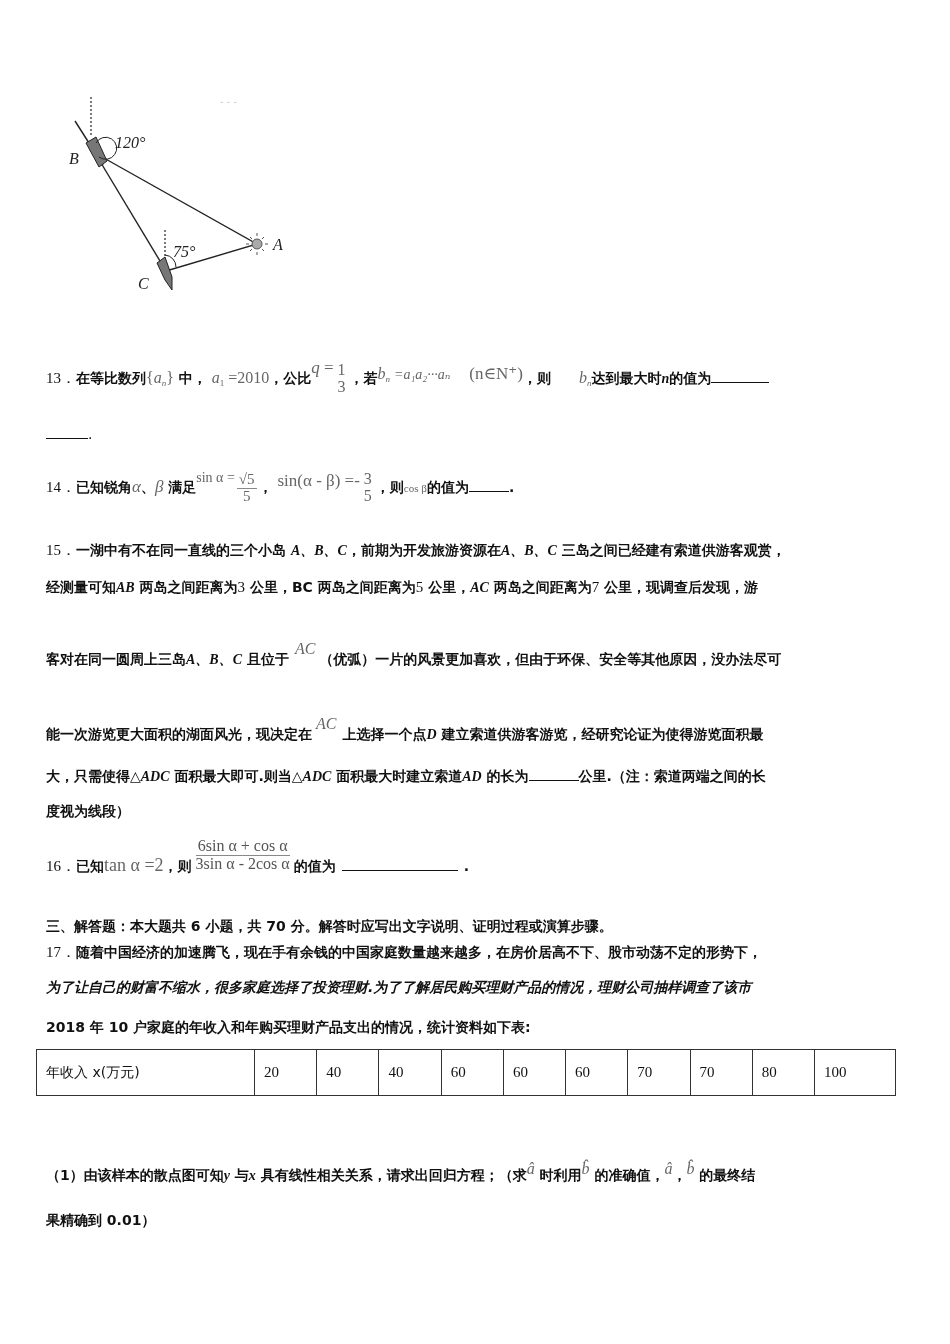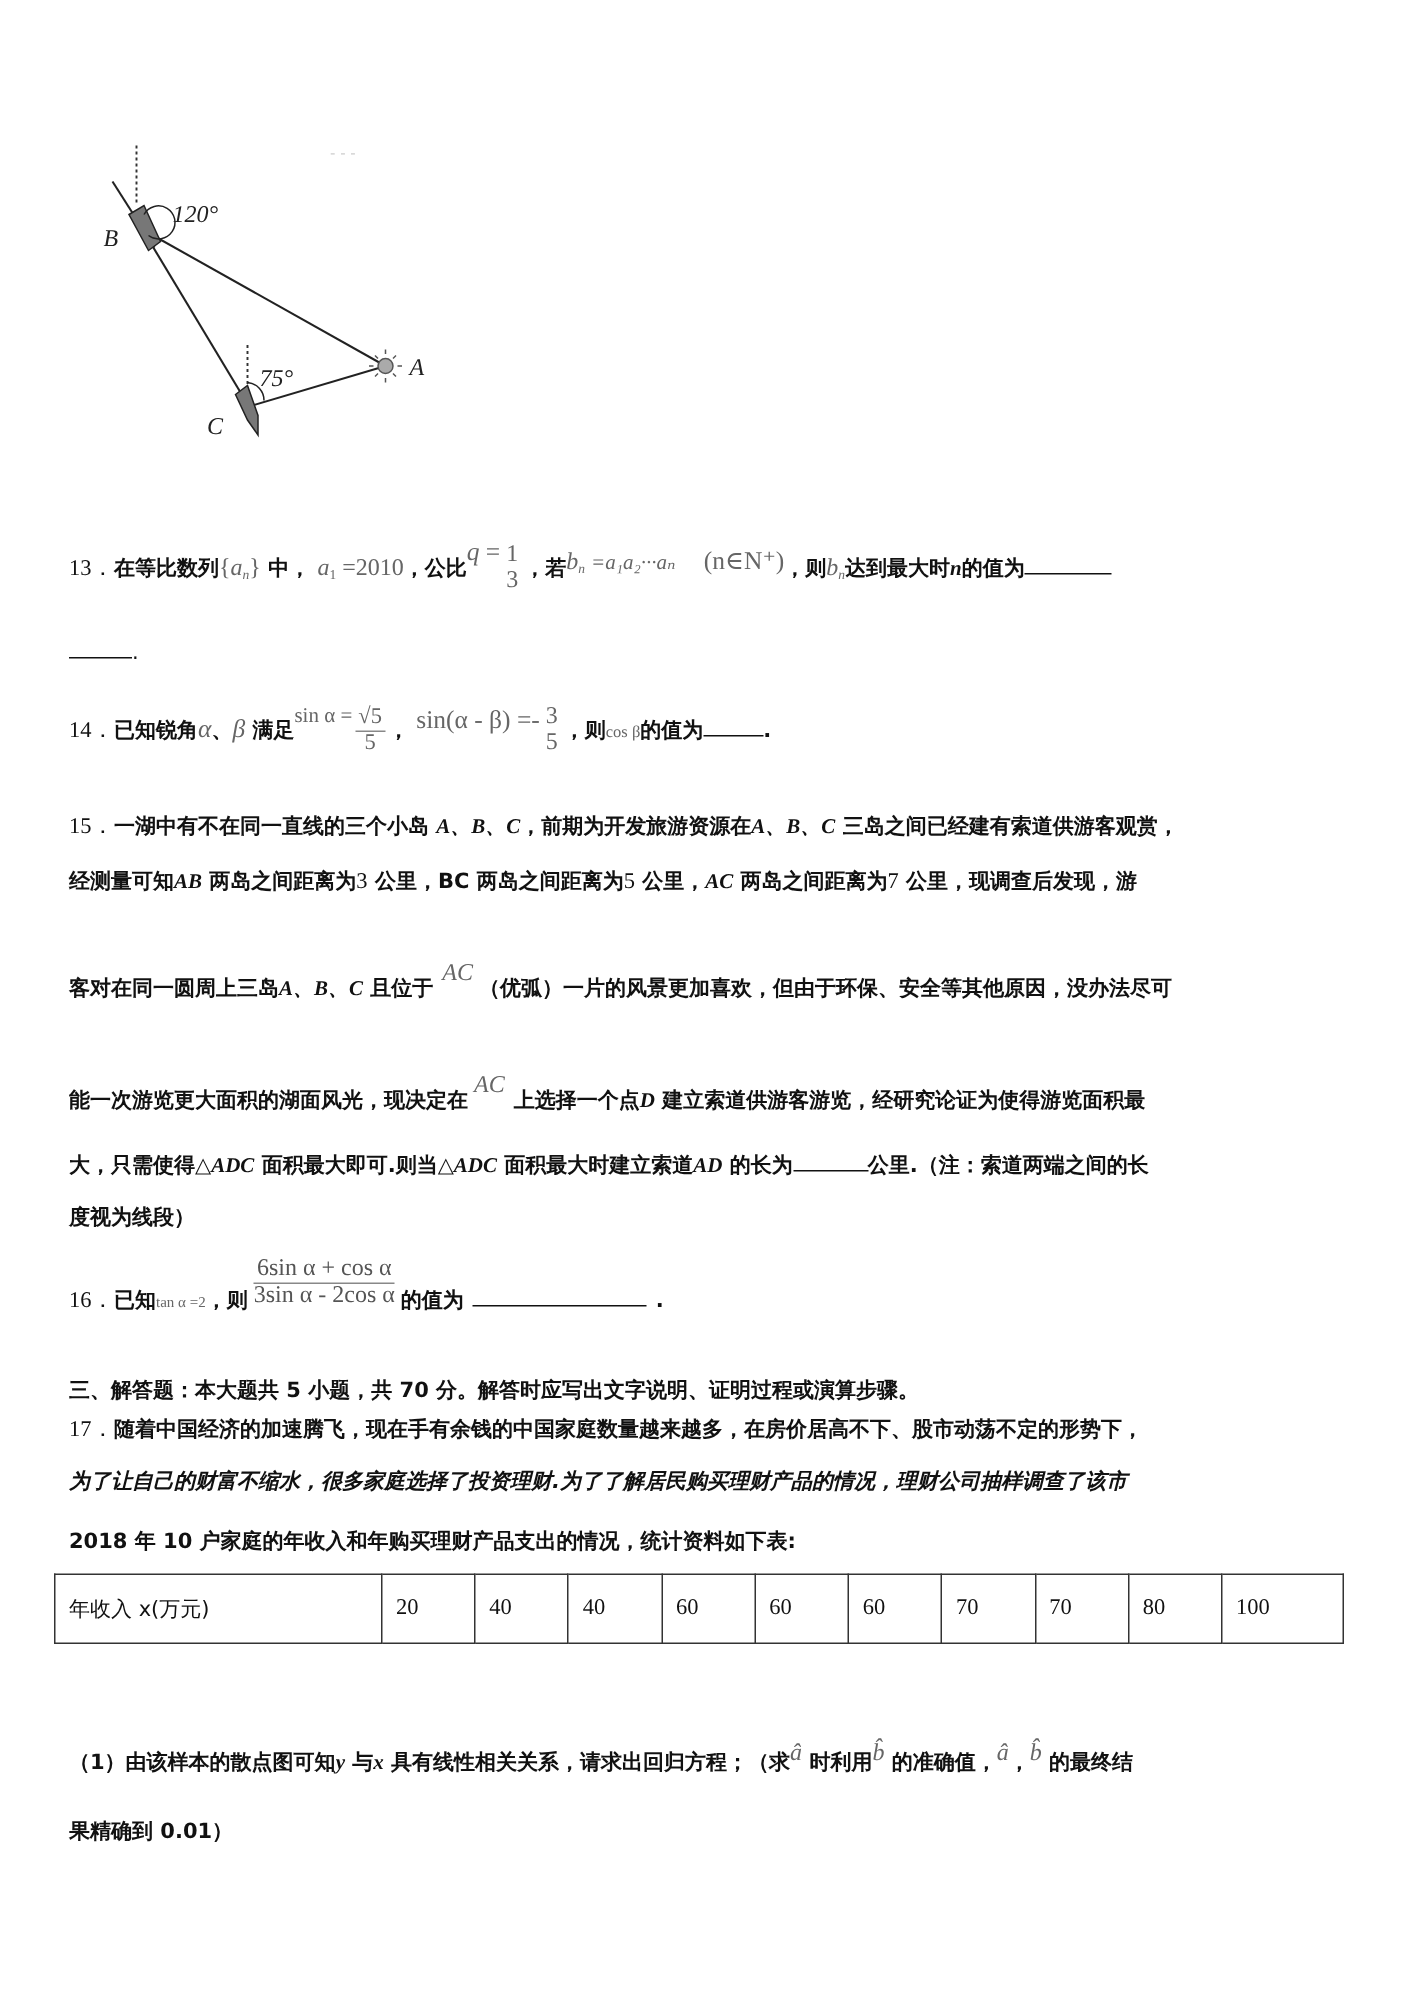--- a/index.html
+++ b/index.html
@@ -62,21 +62,21 @@
   <text x="218" y="165" font-family="Liberation Serif, serif" font-style="italic" font-size="16" fill="#222">A</text>
 </svg>
 
 <div class="abs para" style="left:46px; top:358px;">
   <span class="num">13．</span><span>在等比数列</span><span class="math" style="font-size:16px;">{<span class="mi">a</span><span class="sub mi">n</span>}</span>
   <span>中，</span>
   <span class="math" style="font-size:16px;"><span class="mi">a</span><span class="sub">1</span> <span>=2010</span></span><span>，公比</span><span class="math" style="font-size:17px; vertical-align:10px;"><span class="mi">q</span> <span>=</span></span><span class="frac math" style="font-size:16px;">
       <span class="fn" style="border:none">1</span>
       <span class="fd">3</span>
     </span><span>，若</span><span class="math" style="font-size:16px; vertical-align:4px;"><span class="mi">b</span><span class="sub mi">n</span> <span class="mi" style="font-size:14px;">=a₁a₂···aₙ</span></span>
-  <span class="math" style="font-size:17px; margin-left:14px; vertical-align:4px;">(n∈N⁺)</span><span>，则</span><span class="math" style="font-size:16px;"><span class="mi">b</span><span class="sub mi">n</span></span><span>达到最大时</span><span class="bi">n</span><span>的值为</span><span class="blank" style="width:58px;"></span>
+  <span class="math" style="font-size:17px; margin-left:14px; vertical-align:4px;">(n∈N⁺)</span><span>，则</span><span class="math" style="font-size:16px;padding-left:28px;"><span class="mi">b</span><span class="sub mi">n</span></span><span>达到最大时</span><span class="bi">n</span><span>的值为</span><span class="blank" style="width:58px;"></span>
 </div>
 <div class="abs" style="left:46px; top:424px;">
   <span class="blank" style="width:42px;"></span><span>.</span>
 </div>
 
 <div class="abs para" style="left:46px; top:470px;">
   <span class="num">14．</span><span>已知锐角</span><span class="math mi" style="font-size:17px;">α</span><span>、</span><span class="math mi" style="font-size:17px;">β</span> <span>满足</span><span class="math" style="font-size:14px; vertical-align:10px;">sin α =</span><span class="frac math" style="font-size:15px;">
       <span class="fn">√5</span>
       <span class="fd">5</span>
     </span><span>，</span>
@@ -99,27 +99,27 @@
   <span>能一次游览更大面积的湖面风光，现决定在</span><span class="math mi" style="font-size:16px; vertical-align:10px; margin:0 6px 0 4px;">AC</span><span>上选择一个点</span><span class="bi">D</span> <span>建立索道供游客游览，经研究论证为使得游览面积最</span>
 </div>
 <div class="abs para" style="left:46px; top:766px;">
   <span>大，只需使得△</span><span class="bi">ADC</span> <span>面积最大即可.则当△</span><span class="bi">ADC</span> <span>面积最大时建立索道</span><span class="bi">AD</span> <span>的长为</span><span class="blank" style="width:50px;"></span><span>公里.（注：索道两端之间的长</span>
 </div>
 <div class="abs para" style="left:46px; top:803px;">
   <span>度视为线段）</span>
 </div>
 
 <div class="abs para" style="left:46px; top:838px;">
-  <span class="num" style="vertical-align:-12px;">16．</span><span style="vertical-align:-12px;">已知</span><span class="math" style="font-size:10px; vertical-align:-12px;">tan α =2</span><span style="vertical-align:-12px;">，则</span><span class="frac math" style="font-size:16px; color:#555;text-align:right;">
+  <span class="num" style="vertical-align:-12px;">16．</span><span style="vertical-align:-12px;">已知</span><span class="math" style="font-size:18px; vertical-align:-12px;">tan α =2</span><span style="vertical-align:-12px;">，则</span><span class="frac math" style="font-size:16px; color:#555;text-align:right;">
       <span class="fn">6sin α + cos α</span>
       <span class="fd">3sin α - 2cos α</span>
     </span><span style="vertical-align:-12px;">的值为</span><span class="blank" style="width:116px; margin-left:6px; vertical-align:-12px;"></span><span style="vertical-align:-12px; margin-left:6px;">.</span>
 </div>
 
-<div class="abs para" style="left:46px; top:918px;">三、解答题：本大题共 5 小题，共 70 分。解答时应写出文字说明、证明过程或演算步骤。</div>
+<div class="abs para" style="left:46px; top:918px;">三、解答题：本大题共 6 小题，共 70 分。解答时应写出文字说明、证明过程或演算步骤。</div>
 
 <div class="abs para" style="left:46px; top:943px;">
   <span class="num">17．</span><span>随着中国经济的加速腾飞，现在手有余钱的中国家庭数量越来越多，在房价居高不下、股市动荡不定的形势下，</span>
 </div>
 <div class="abs para" style="left:46px; top:979px;font-style:italic;">为了让自己的财富不缩水，很多家庭选择了投资理财.为了了解居民购买理财产品的情况，理财公司抽样调查了该市</div>
 <div class="abs para" style="left:46px; top:1019px;">2018 年 10 户家庭的年收入和年购买理财产品支出的情况，统计资料如下表:</div>
 
 <table class="data">
   <tbody>
       <tr>

